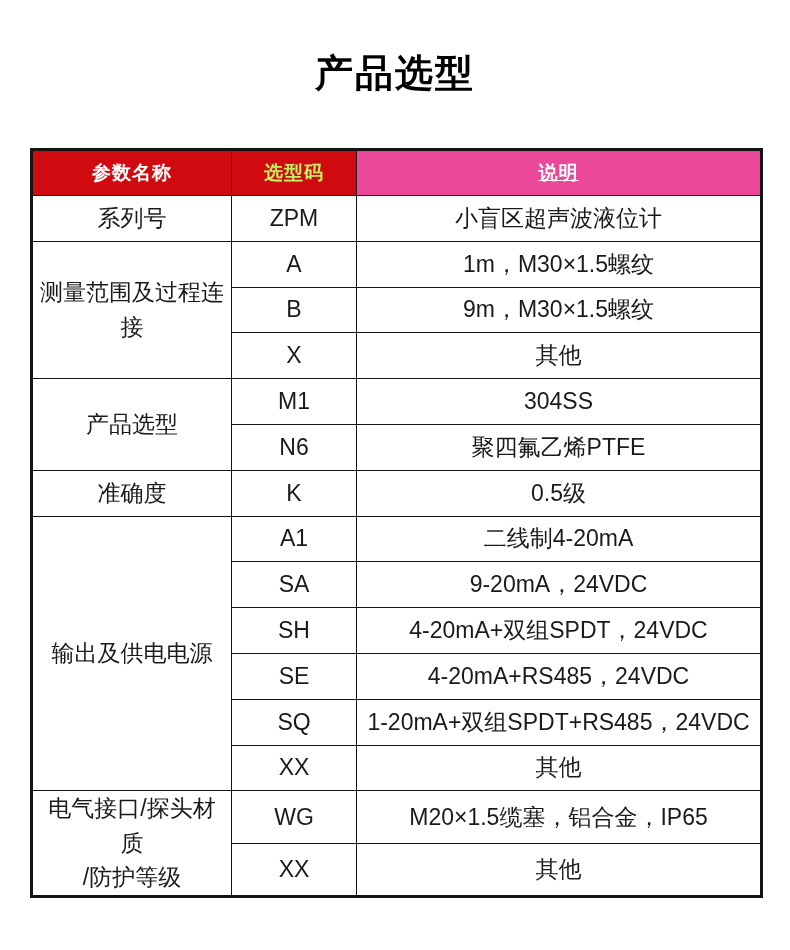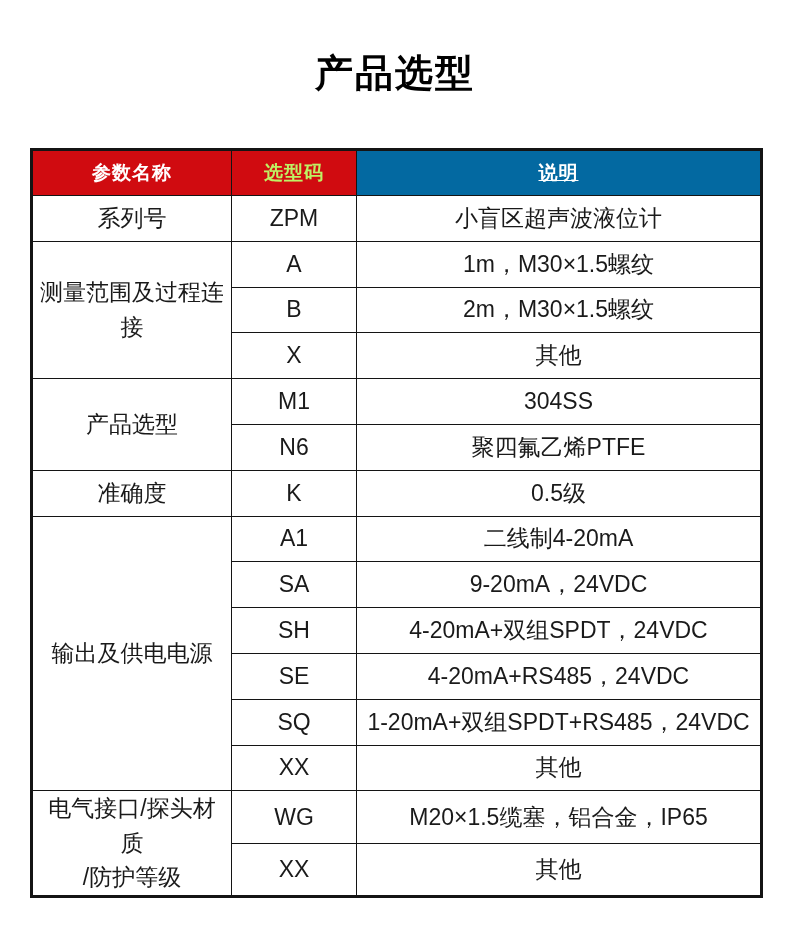--- a/index.html
+++ b/index.html
@@ -76,37 +76,37 @@
   <table class="selection-table">
     <colgroup>
       <col class="col-param">
       <col class="col-code">
       <col class="col-desc">
     </colgroup>
     <thead>
       <tr>
         <th style="background: rgb(208, 11, 16); color: rgb(255, 255, 255);">参数名称</th>
         <th style="background: rgb(208, 11, 16); color: #bef264;">选型码</th>
-        <th style="background: #0369a1; color: rgb(255, 255, 255); text-decoration: underline;">说明</th>
+        <th style="background: #ec4899; color: rgb(255, 255, 255); text-decoration: underline;">说明</th>
       </tr>
     </thead>
     <tbody>
         <tr>
           <td class="param-cell" rowspan="1">系列号</td>
           <td class="code-cell">ZPM</td>
           <td class="desc-cell">小盲区超声波液位计</td>
         </tr>
         <tr>
           <td class="param-cell" rowspan="3">测量范围及过程连接</td>
           <td class="code-cell">A</td>
           <td class="desc-cell">1m，M30×1.5螺纹</td>
         </tr>
         <tr>
           <td class="code-cell">B</td>
-          <td class="desc-cell">2m，M30×1.5螺纹</td>
+          <td class="desc-cell">9m，M30×1.5螺纹</td>
         </tr>
         <tr>
           <td class="code-cell">X</td>
           <td class="desc-cell">其他</td>
         </tr>
         <tr>
           <td class="param-cell" rowspan="2">产品选型</td>
           <td class="code-cell">M1</td>
           <td class="desc-cell">304SS</td>
         </tr>

